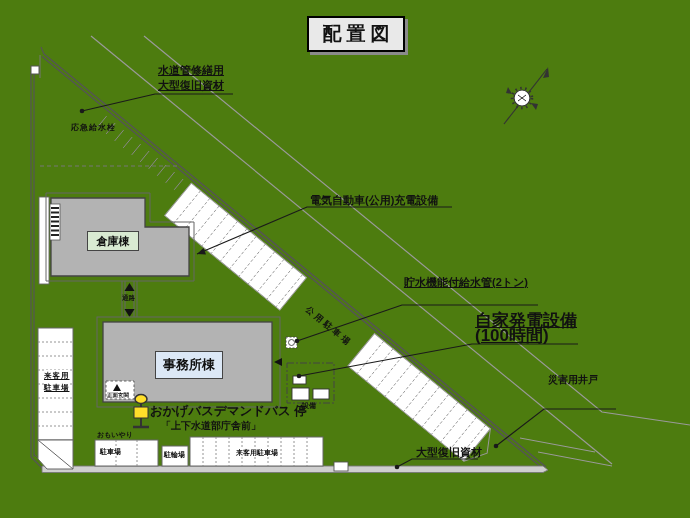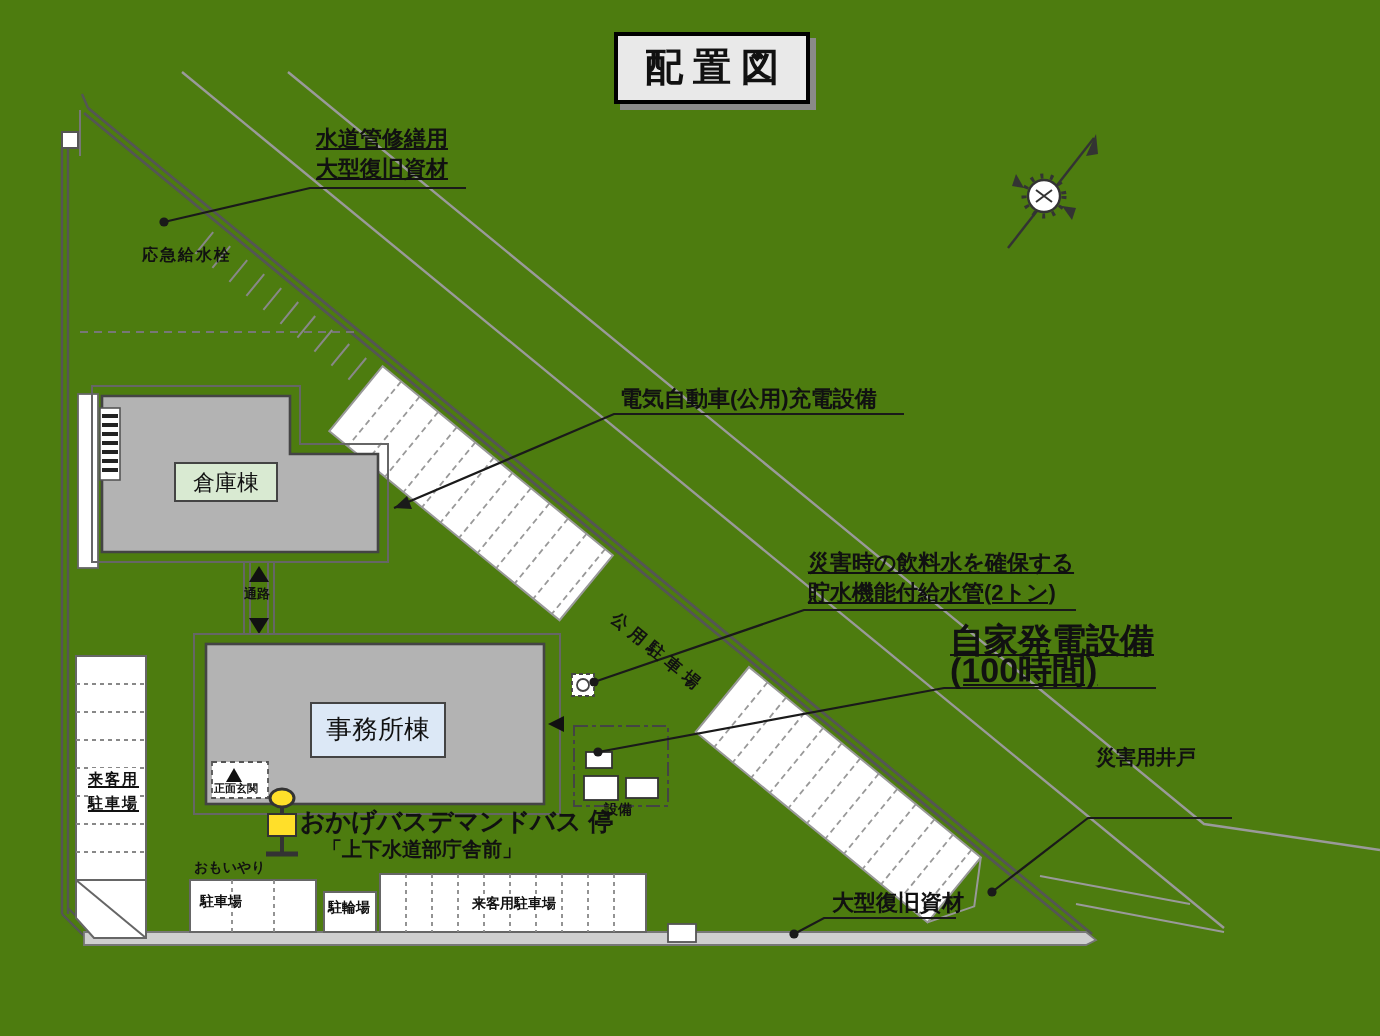--- a/index.html
+++ b/index.html
@@ -11,21 +11,21 @@
   .lbl{position:absolute;font-weight:bold;color:#111;white-space:nowrap;line-height:1.3;}
   .two-line div{white-space:nowrap;text-decoration:underline;}
   .title-box{
     position:absolute;left:307px;top:16px;width:94px;height:32px;
     background:#e9e9e9;border:2px solid #000;box-shadow:3px 3px 0 #8a8a8a;
     display:flex;align-items:center;justify-content:center;
     font-size:19px;font-weight:bold;letter-spacing:5px;text-indent:5px;
   }
   .bldg-label{
     position:absolute;border:1px solid #444;display:flex;align-items:center;justify-content:center;
-    font-weight:400;color:#111;
+    font-weight:700;color:#111;
   }
   #warehouse-label{left:87px;top:231px;width:50px;height:18px;background:#d9ead2;font-size:11px;}
   #office-label{left:155px;top:351px;width:66px;height:26px;background:#dce8f6;font-size:13px;}
   .tiny{font-weight:600;}
 </style>
 </head>
 <body>
 
 <div id="canvas">
 
@@ -168,21 +168,20 @@
   <div class="lbl two-line" style="left:158px;top:63px;font-size:11px;line-height:14.5px;">
     <div>水道管修繕用</div>
     <div>大型復旧資材</div>
   </div>
 
   <div class="lbl tiny" style="left:71px;top:123px;font-size:8px;letter-spacing:1px;">応急給水栓</div>
 
   <div class="lbl" style="left:310px;top:193px;font-size:11px;">電気自動車(公用)充電設備</div>
 
   <div class="lbl two-line" style="left:404px;top:275px;font-size:11px;line-height:14.5px;">
-    <div>災害時の飲料水を確保する</div>
     <div>貯水機能付給水管(2トン)</div>
   </div>
 
   <div class="lbl two-line" style="left:475px;top:314px;font-size:17px;line-height:14.5px;">
     <div>自家発電設備</div>
     <div>(100時間)</div>
   </div>
 
   <div class="lbl" style="left:548px;top:373px;font-size:10px;">災害用井戸</div>
 
@@ -199,21 +198,21 @@
   </div>
 
   <div class="lbl tiny" style="left:122px;top:294px;font-size:6.5px;">通路</div>
 
   <div class="lbl tiny" style="left:107px;top:391.5px;font-size:5.5px;">正面玄関</div>
 
   <div class="lbl tiny" style="left:302px;top:401px;font-size:7px;">設備</div>
 
   <div class="lbl tiny" style="left:310px;top:304px;font-size:8.5px;letter-spacing:3px;transform:rotate(39.4deg);transform-origin:0 0;">公用駐車場</div>
 
-  <div class="lbl tiny two-line" style="left:44px;top:384px;font-size:7.5px;line-height:12px;letter-spacing:1px;background:#fff;">
+  <div class="lbl tiny two-line" style="left:44px;top:370px;font-size:7.5px;line-height:12px;letter-spacing:1px;background:#fff;">
     <div>来客用</div>
     <div>駐車場</div>
   </div>
 
   <div class="lbl tiny" style="left:97px;top:429.5px;font-size:7px;">おもいやり</div>
   <div class="lbl tiny" style="left:100px;top:447px;font-size:7px;">駐車場</div>
 
   <div class="lbl tiny" style="left:164px;top:450px;font-size:7px;">駐輪場</div>
 
   <div class="lbl tiny" style="left:234px;top:448px;font-size:7px;background:#fff;padding:0 2px;">来客用駐車場</div>

